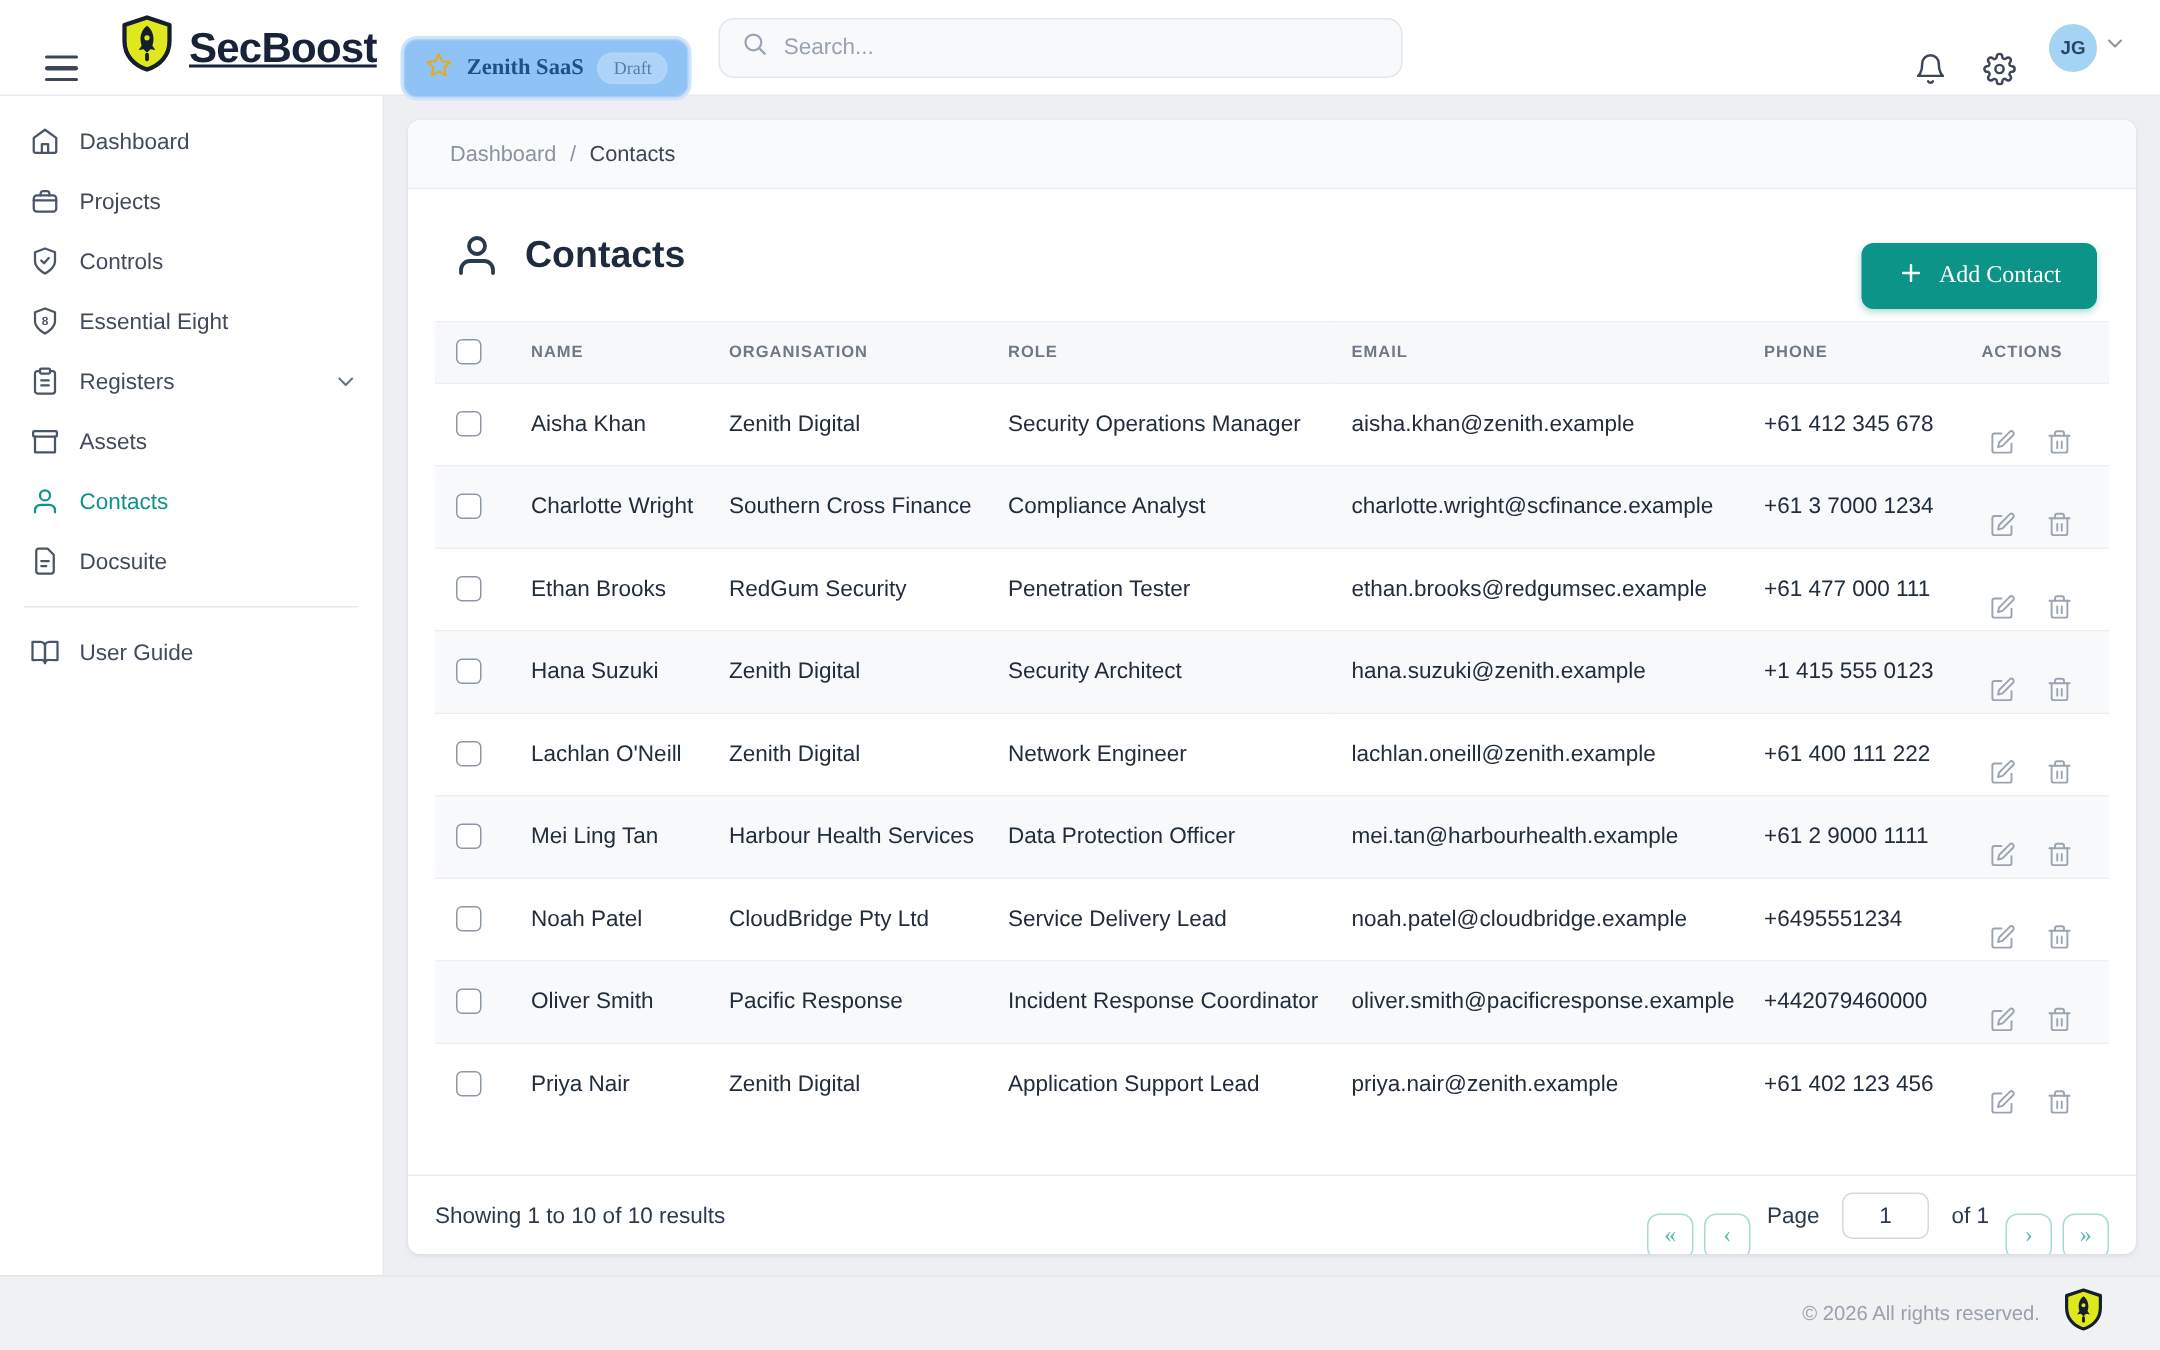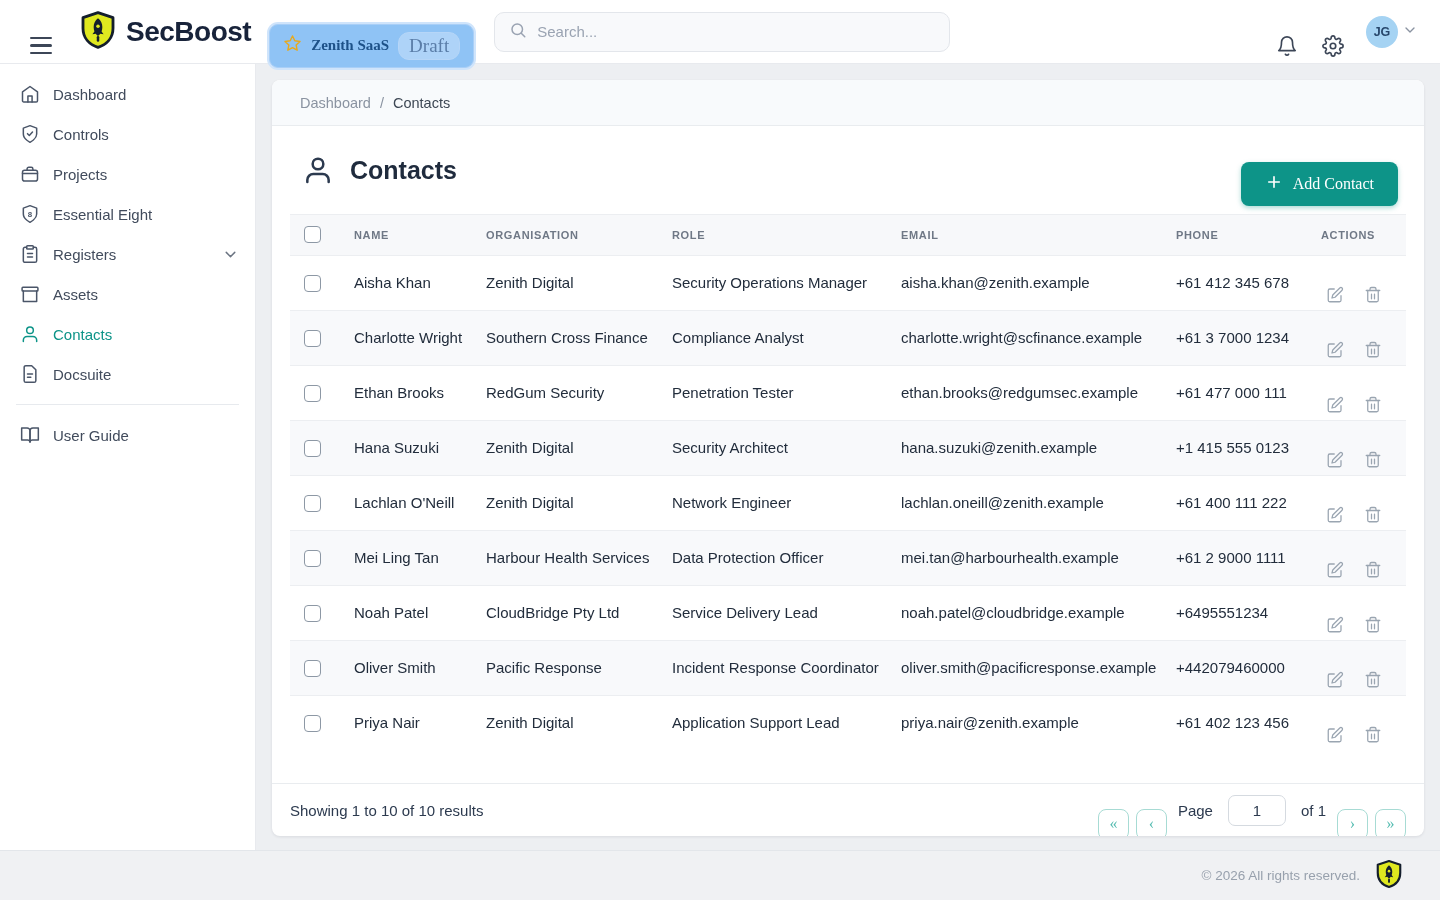--- a/index.html
+++ b/index.html
@@ -5,24 +5,24 @@
   * { margin:0; padding:0; box-sizing:border-box; }
   html,body { width:1440px; height:900px; overflow:hidden; font-family:"Liberation Sans", sans-serif; background:#edeff2; }
   button { background:none; border:none; font-family:Liberation Serif, serif; cursor:pointer;margin-top:28px; }
   input { font-family:inherit; outline:none; }
 
   
   .topbar { position:absolute; top:0; left:0; right:0; height:64px; background:#fff; border-bottom:1px solid #e8eaee; display:flex; align-items:center; padding:0 22px; z-index:10; }
   .hamburger { display:flex; flex-direction:column; gap:5px; margin-left:4px; padding:4px; }
   .hamburger span { display:block; width:22px; height:2.4px; background:#3c4657; border-radius:2px; }
   .logo { display:flex; align-items:center; gap:8px; margin-left:22px; }
-  .logo-text { font-size:28px; font-weight:800; color:#18233a; letter-spacing:-0.5px; }
+  .logo-text { font-size:28px; font-weight:800; color:#18233a; letter-spacing:-0.5px;text-decoration:underline; }
   .org-chip { display:flex; align-items:center; gap:9px; margin-left:18px; background:#8fc3f5; border:1px solid #a9cff7; box-shadow:0 0 0 2px #cfe4fb; border-radius:9px; padding:7px 13px; }
   .org-chip-label { color:#1d5188; font-size:15px; font-weight:600; }
-  .draft-badge { border:1px solid #b6d6f8; border-radius:11px; padding:2px 10px; font-size:19px; color:#5a7da8; background:rgba(255,255,255,0.28); }
+  .draft-badge { border:1px solid #b6d6f8; border-radius:11px; padding:2px 10px; font-size:12px; color:#5a7da8; background:rgba(255,255,255,0.28); }
   .hsearch { display:flex; align-items:center; gap:10px; margin-left:20px; width:456px; height:40px; background:#f8f9fb; border:1px solid #e3e6eb; border-radius:10px; padding:0 14px; }
   .hsearch input { flex:1; border:none; background:transparent; font-size:15px; color:#3c4657; }
   .hsearch input::placeholder { color:#9aa3b2; }
   .topbar-right { margin-left:auto; display:flex; align-items:center; gap:20px; }
   .icon-btn { color:#3c4657; display:flex; align-items:center; padding:2px; }
   .avatar-group { display:flex; align-items:center; gap:4px; }
   .avatar { width:32px; height:32px; border-radius:50%; background:#a5d3f3; color:#27476b; font-size:12.5px; font-weight:700; display:flex; align-items:center; justify-content:center; }
 
   
   .sidebar { position:absolute; top:64px; left:0; width:256px; bottom:50px; background:#fff; border-right:1px solid #e8eaee; padding-top:10px; display:flex; flex-direction:column; }
@@ -146,35 +146,35 @@
         <svg viewBox="0 0 24 24" width="20" height="20" fill="none" stroke="currentColor" stroke-width="1.8" stroke-linecap="round" stroke-linejoin="round">
           <path d="M3 9.5 12 3l9 6.5V20a1.5 1.5 0 0 1-1.5 1.5h-15A1.5 1.5 0 0 1 3 20z"></path>
           <path d="M9.5 21.5v-7h5v7"></path>
         </svg>
       </span>
     <span>Dashboard</span>
   </div>
   <div class="side-item">
     <span class="s-icon">
         <svg viewBox="0 0 24 24" width="20" height="20" fill="none" stroke="currentColor" stroke-width="1.8" stroke-linecap="round" stroke-linejoin="round">
-          <path d="M12 22s8-4 8-10V5l-8-3-8 3v7c0 6 8 10 8 10z"></path>
-          <polyline points="9 11.6 11.2 13.8 15 9.6"></polyline>
-        </svg>
-      </span>
-    <span>Controls</span>
-  </div>
-  <div class="side-item">
-    <span class="s-icon">
-        <svg viewBox="0 0 24 24" width="20" height="20" fill="none" stroke="currentColor" stroke-width="1.8" stroke-linecap="round" stroke-linejoin="round">
           <rect x="3" y="7.5" width="18" height="13" rx="2.5"></rect>
           <path d="M8.5 7.5V6a2 2 0 0 1 2-2h3a2 2 0 0 1 2 2v1.5"></path>
           <path d="M3 11.5h18"></path>
         </svg>
       </span>
     <span>Projects</span>
+  </div>
+  <div class="side-item">
+    <span class="s-icon">
+        <svg viewBox="0 0 24 24" width="20" height="20" fill="none" stroke="currentColor" stroke-width="1.8" stroke-linecap="round" stroke-linejoin="round">
+          <path d="M12 22s8-4 8-10V5l-8-3-8 3v7c0 6 8 10 8 10z"></path>
+          <polyline points="9 11.6 11.2 13.8 15 9.6"></polyline>
+        </svg>
+      </span>
+    <span>Controls</span>
   </div>
   <div class="side-item">
     <span class="s-icon">
         <svg viewBox="0 0 24 24" width="20" height="20" fill="none" stroke="currentColor" stroke-width="1.8" stroke-linecap="round" stroke-linejoin="round">
           <path d="M12 22s8-4 8-10V5l-8-3-8 3v7c0 6 8 10 8 10z"></path>
           <text x="12" y="15" text-anchor="middle" font-size="9.5" font-weight="bold" fill="currentColor" stroke="none" font-family="Liberation Sans, sans-serif">8</text>
         </svg>
       </span>
     <span>Essential Eight</span>
   </div>

